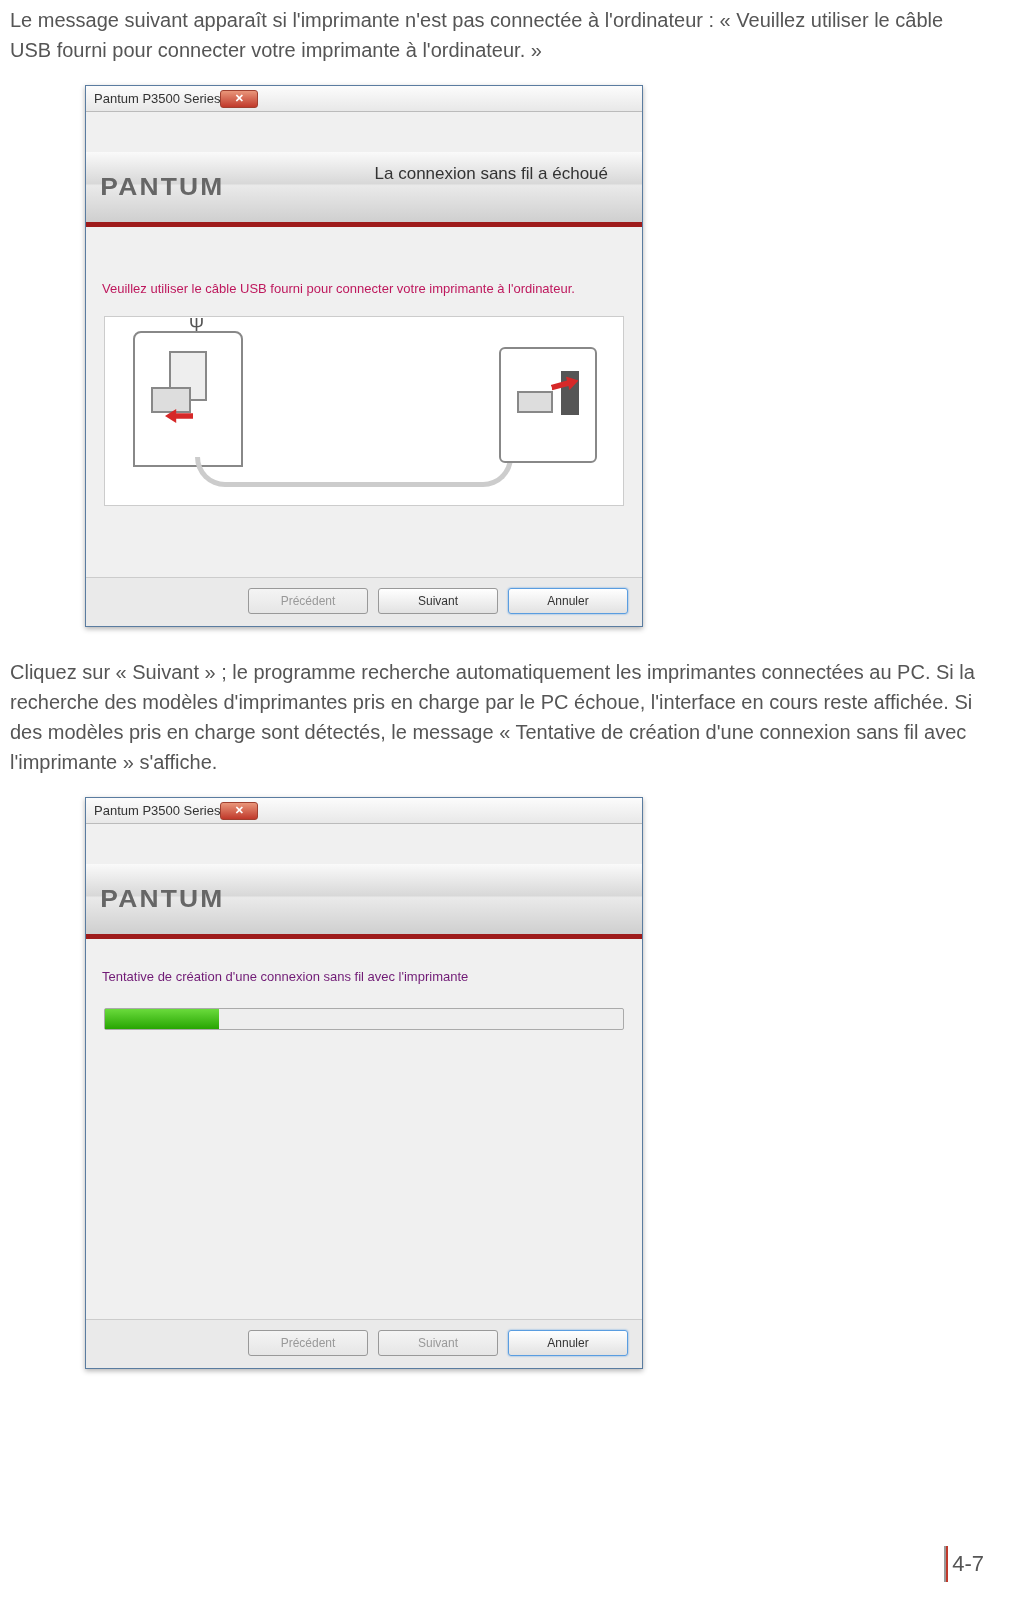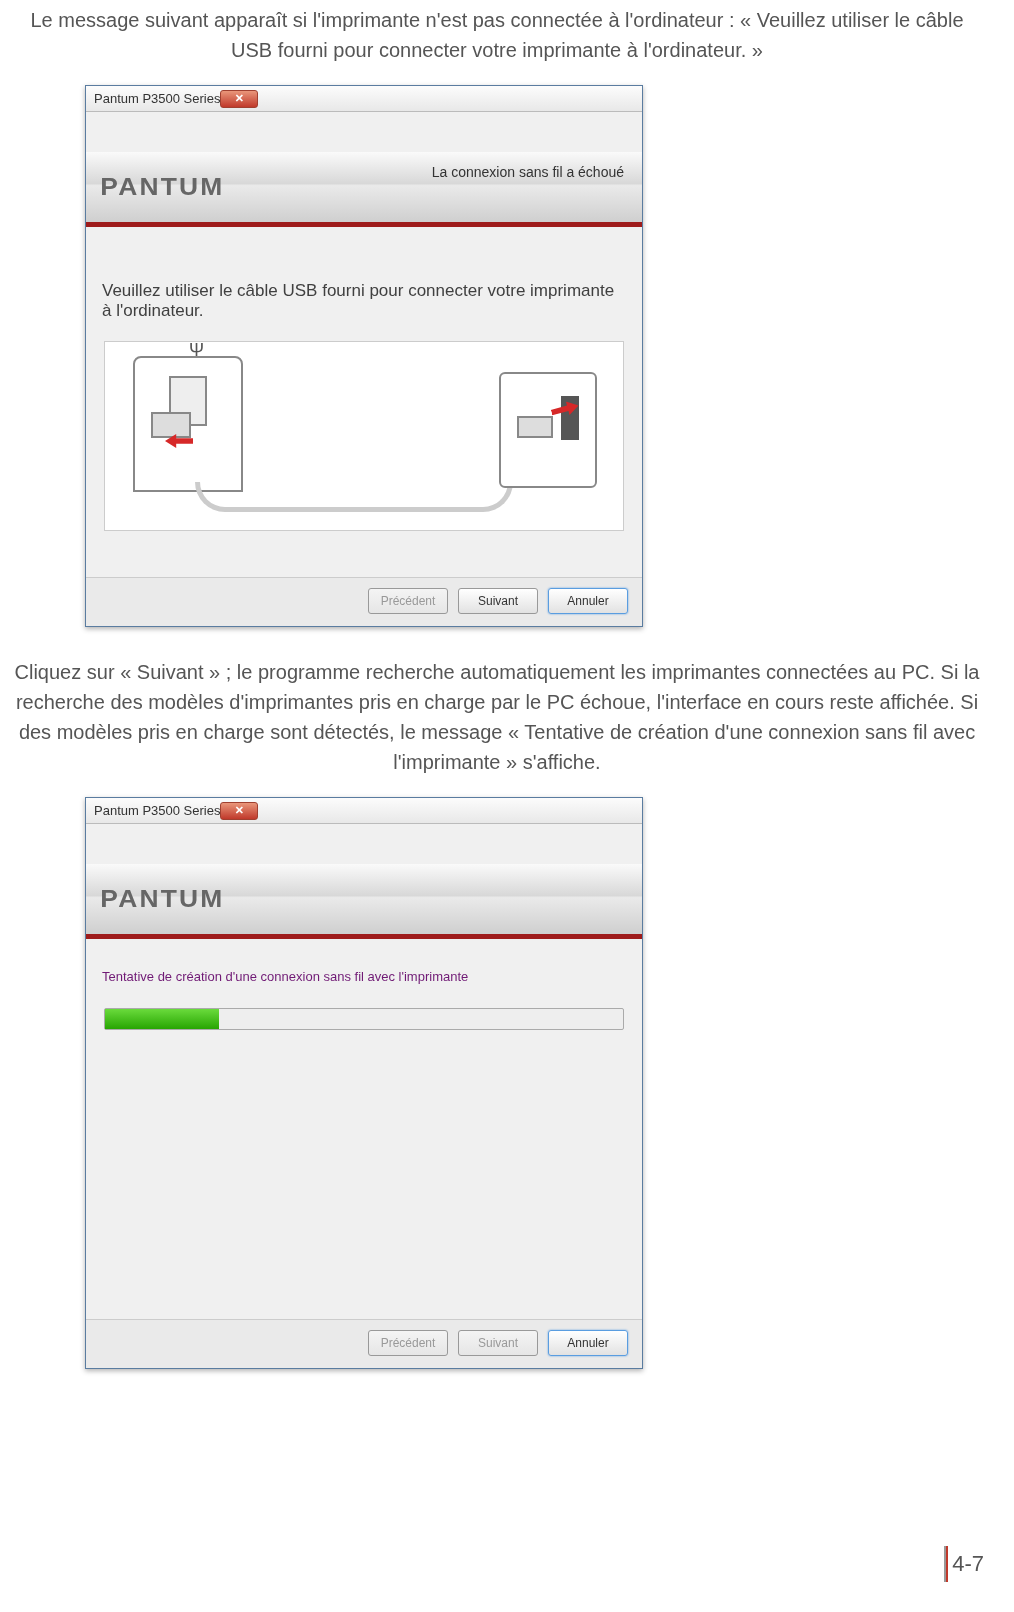--- a/index.html
+++ b/index.html
@@ -9,21 +9,20 @@
       font-family: Arial, Helvetica, sans-serif;
       background: #fff;
       position: relative;
       padding: 5px 0 0 5px;
     }
     .doc-para {
       font-size: 20px;
       line-height: 1.5;
       color: #555;
       margin: 0 30px 20px 5px;
-      text-align: center;
     }
     .dialog-wrap {
       margin-left: 80px;
       margin-bottom: 30px;
     }
     .dlg {
       width: 558px;
       border: 1px solid #5a7ca0;
       background: #f0f0f0;
       box-shadow: 0 2px 5px rgba(0,0,0,0.3);
@@ -65,43 +64,43 @@
     .pantum-logo {
       font-family: Arial, sans-serif;
       font-size: 24px;
       font-weight: bold;
       letter-spacing: 2px;
       color: #666;
       transform: scaleX(1.1);
       margin-left: 6px;
     }
     .banner-msg {
-      font-size: 14px;
+      font-size: 17px;
       color: #333;
       position: absolute;
-      right: 18px;
+      right: 34px;
       top: 12px;
     }
     .dlg-redbar {
       height: 5px;
       background: #9e1b1b;
     }
     .dlg-body {
       padding: 20px 16px;
       background: #f0f0f0;
       min-height: 350px;
     }
     .dlg-body-short {
       padding: 20px 16px;
       background: #f0f0f0;
       min-height: 380px;
     }
     .dlg-instruct {
-      font-size: 17px;
-      color: #404040;
+      font-size: 13px;
+      color: #be185d;
       margin: 34px 0 20px 0;
     }
     .dlg-instruct2 {
       font-size: 13px;
       color: #701a75;
       margin: 10px 0 24px 0;
     }
     .usb-diagram {
       width: 520px;
       height: 190px;
@@ -217,21 +216,21 @@
     }
     .dlg-footer {
       border-top: 1px solid #ccc;
       padding: 10px 14px 12px 14px;
       display: flex;
       justify-content: flex-end;
       gap: 10px;
       background: #eaeaea;
     }
     .btn {
-      width: 80px;
+      width: 120px;
       height: 26px;
       border: 1px solid #999;
       border-radius: 3px;
       background: linear-gradient(#fff, #e2e2e2);
       font-size: 12px;
       color: #333;
       display: flex;
       align-items: center;
       justify-content: center;
     }

